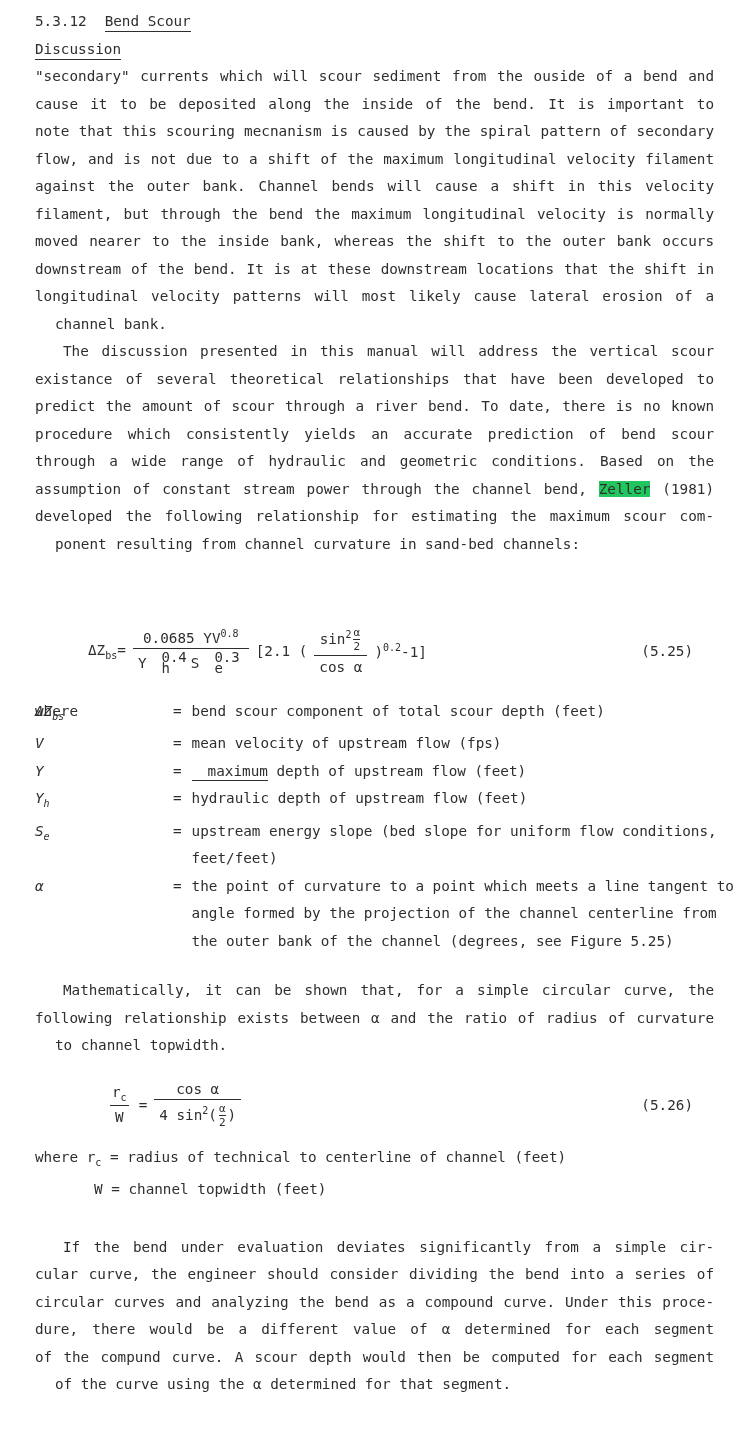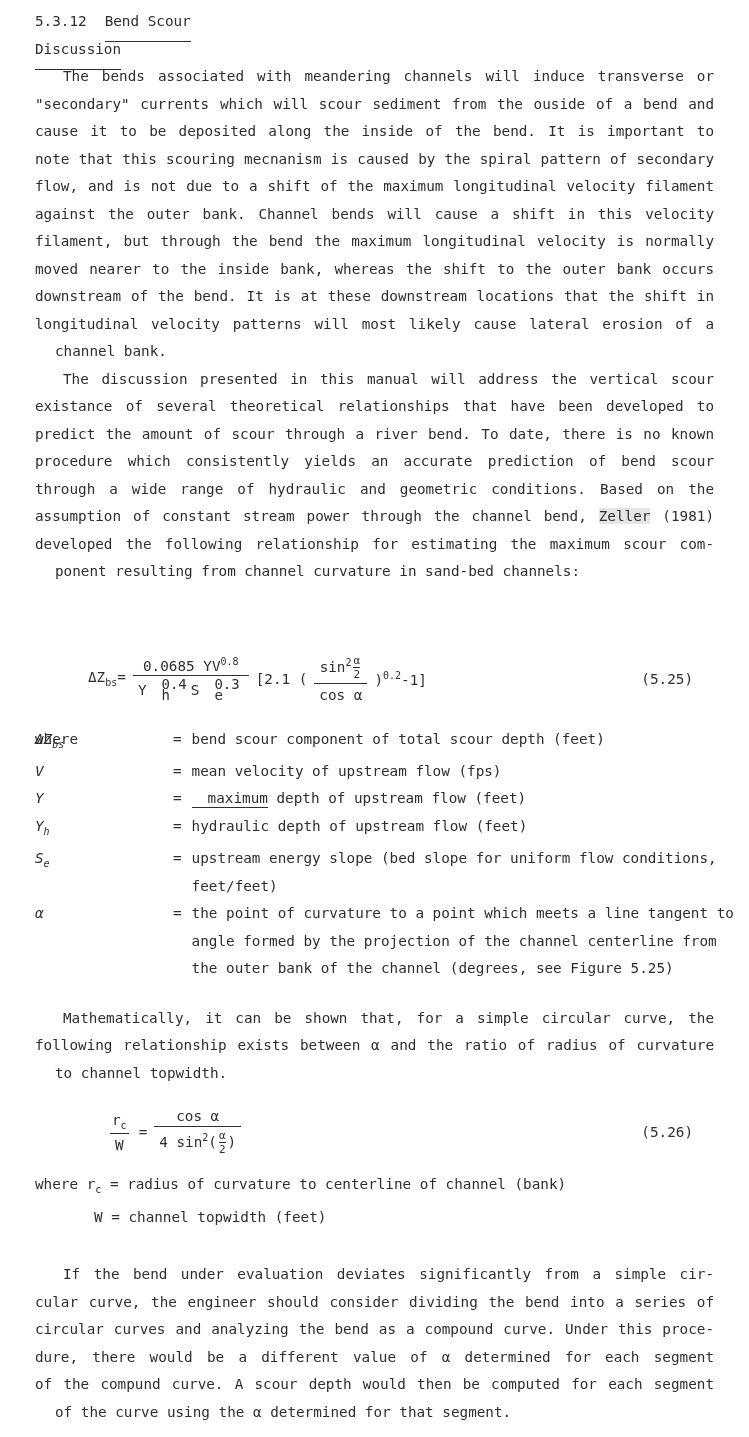--- a/index.html
+++ b/index.html
@@ -4,26 +4,26 @@
 <style>
   html,body{margin:0;padding:0;}
   body{
     width:749px;height:1437px;overflow:hidden;background:#ffffff;
     font-family:"DejaVu Sans Mono","Liberation Mono",monospace;
     color:#2e2e2e;font-size:14.3px;
   }
   .doc{position:relative;padding:8px 35px 0 35px;width:679px;}
   .hline{line-height:27.5px;white-space:pre;}
   .h-gap{display:inline-block;width:18px;}
-  .u{border-bottom:1.6px solid #2e2e2e;padding-bottom:12px;text-align:right;}
+  .u{border-bottom:1.6px solid #2e2e2e;padding-bottom:2px;text-align:right;}
   .u2{border-bottom:1.4px solid #2e2e2e;padding-bottom:1px;padding-left:16px;}
   .tline{line-height:27.5px;text-align:justify;text-align-last:justify;}
   .tline.pend{text-align-last:left;margin-left:20px;}
   .tline.indent{text-indent:28px;}
-  .hl{background:#e5e5e5;}
+  .hl{background:#22c55e;}
   
   .eqrow{display:flex;align-items:center;}
   .eq525{margin-left:53px;width:605px;height:90px;margin-top:48px;}
   .eq526{margin-left:65px;width:593px;height:78px;margin-top:6px;}
   .eqlabel{margin-left:auto;align-self:center;}
   .frac{display:inline-flex;flex-direction:column;align-items:center;margin:0 7px;}
   .fnum{padding:0 5px 2px 5px;white-space:nowrap;}
   .fden{border-top:1.5px solid #2e2e2e;padding:3px 5px 0 5px;white-space:nowrap;}
   sup{font-size:10px;}
   sub{font-size:10px;}
@@ -48,21 +48,20 @@
 </style>
 </head>
 <body>
 
 <div class="doc">
 
   <div class="hline"><span>5.3.12</span><span class="h-gap"></span><span class="u">Bend Scour</span></div>
   <div class="hline"><span class="u">Discussion</span></div>
 
   <div>
-    <div class="tline indent">The bends associated with meandering channels will induce transverse or</div>
     <div class="tline">"secondary" currents which will scour sediment from the ouside of a bend and</div>
     <div class="tline">cause it to be deposited along the inside of the bend.  It is important to</div>
     <div class="tline">note that this scouring mecnanism is caused by the spiral pattern of secondary</div>
     <div class="tline">flow, and is not due to a shift of the maximum longitudinal velocity filament</div>
     <div class="tline">against the outer bank.  Channel bends will cause a shift in this velocity</div>
     <div class="tline">filament, but through the bend the maximum longitudinal velocity is normally</div>
     <div class="tline">moved nearer to the inside bank, whereas the shift to the outer bank occurs</div>
     <div class="tline">downstream of the bend.  It is at these downstream locations that the shift in</div>
     <div class="tline">longitudinal velocity patterns will most likely cause lateral erosion of a</div>
     <div class="tline pend">channel bank.</div>
@@ -174,21 +173,21 @@
       <span class="fnum">cos α</span>
       <span class="fden"><span>4 sin</span><sup>2</sup><span>(</span><span class="minifrac">
             <span>α</span>
             <span class="mden">2</span>
           </span><span>)</span></span>
     </span>
     <span class="eqlabel">(5.26)</span>
   </div>
 
   <div class="where2">
-    <div class="w2line"><span>where </span><span>r</span><sub>c</sub><span> = </span><span>radius of curvature to centerline of channel (bank)</span></div>
+    <div class="w2line"><span>where </span><span>r</span><sub>c</sub><span> = </span><span>radius of technical to centerline of channel (feet)</span></div>
     <div class="w2line cont"><span>W</span><span> = </span><span>channel topwidth (feet)</span></div>
   </div>
 
   <div class="para4">
     <div class="tline indent">If the bend under evaluation deviates significantly from a simple cir-</div>
     <div class="tline">cular curve, the engineer should consider dividing the bend into a series of</div>
     <div class="tline">circular curves and analyzing the bend as a compound curve.  Under this proce-</div>
     <div class="tline">dure, there would be a different value of  α  determined for each segment</div>
     <div class="tline">of the compund curve.  A scour depth would then be computed for each segment</div>
     <div class="tline pend">of the curve using the  α  determined for that segment.</div>

